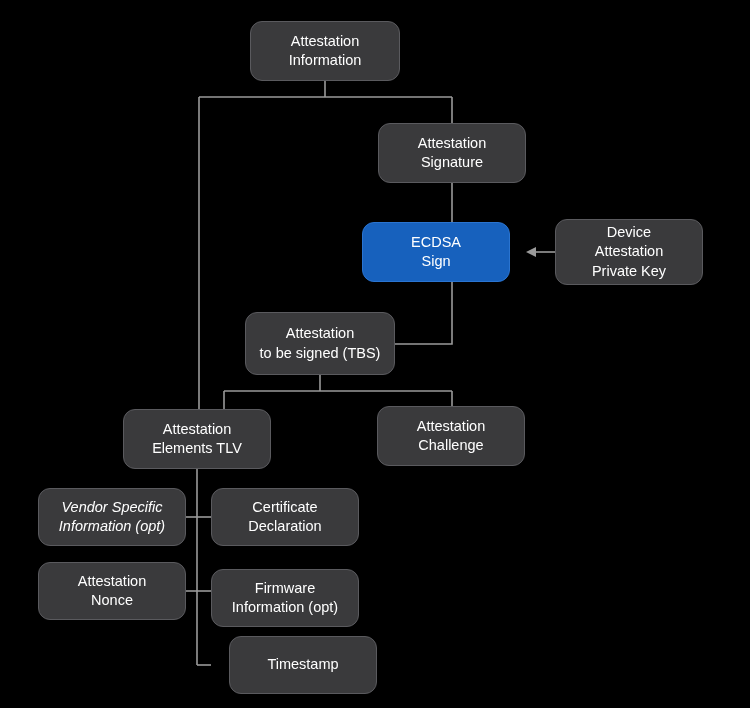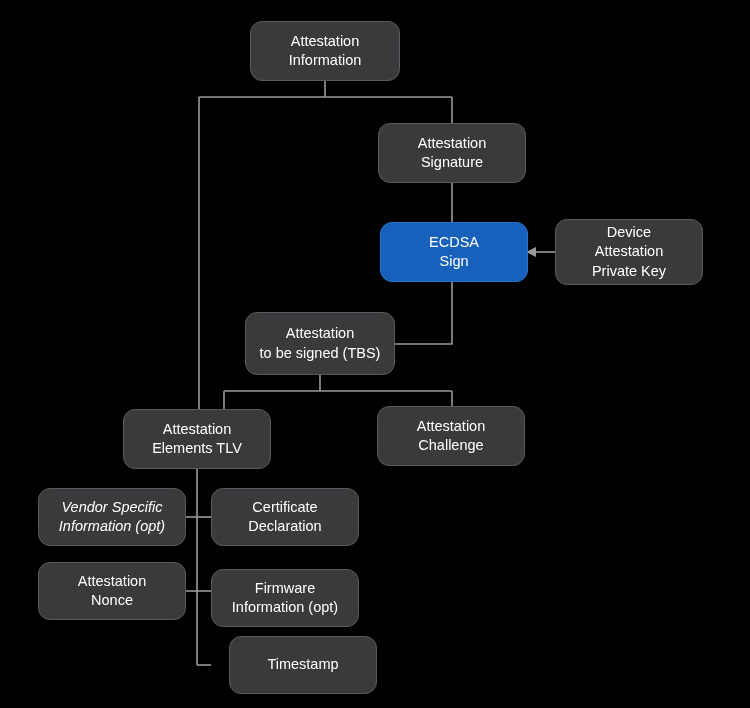--- a/index.html
+++ b/index.html
@@ -81,21 +81,21 @@
       <path d="M197,665 L211,665"></path>
     </g>
   </svg>
 
   <div class="node gray" style="left:250px; top:21px; width:150px; height:60px;">Attestation
 Information</div>
 
   <div class="node gray" style="left:378px; top:123px; width:148px; height:60px;">Attestation
 Signature</div>
 
-  <div class="node blue" style="left:380px; top:222px; width:148px; height:60px;">ECDSA
+  <div class="node blue" style="left:362px; top:222px; width:148px; height:60px;">ECDSA
 Sign</div>
 
   <div class="node gray" style="left:555px; top:219px; width:148px; height:66px;">Device
 Attestation
 Private Key</div>
 
   <div class="node gray" style="left:245px; top:312px; width:150px; height:63px;">Attestation
 to be signed (TBS)</div>
 
   <div class="node gray" style="left:123px; top:409px; width:148px; height:60px;">Attestation

